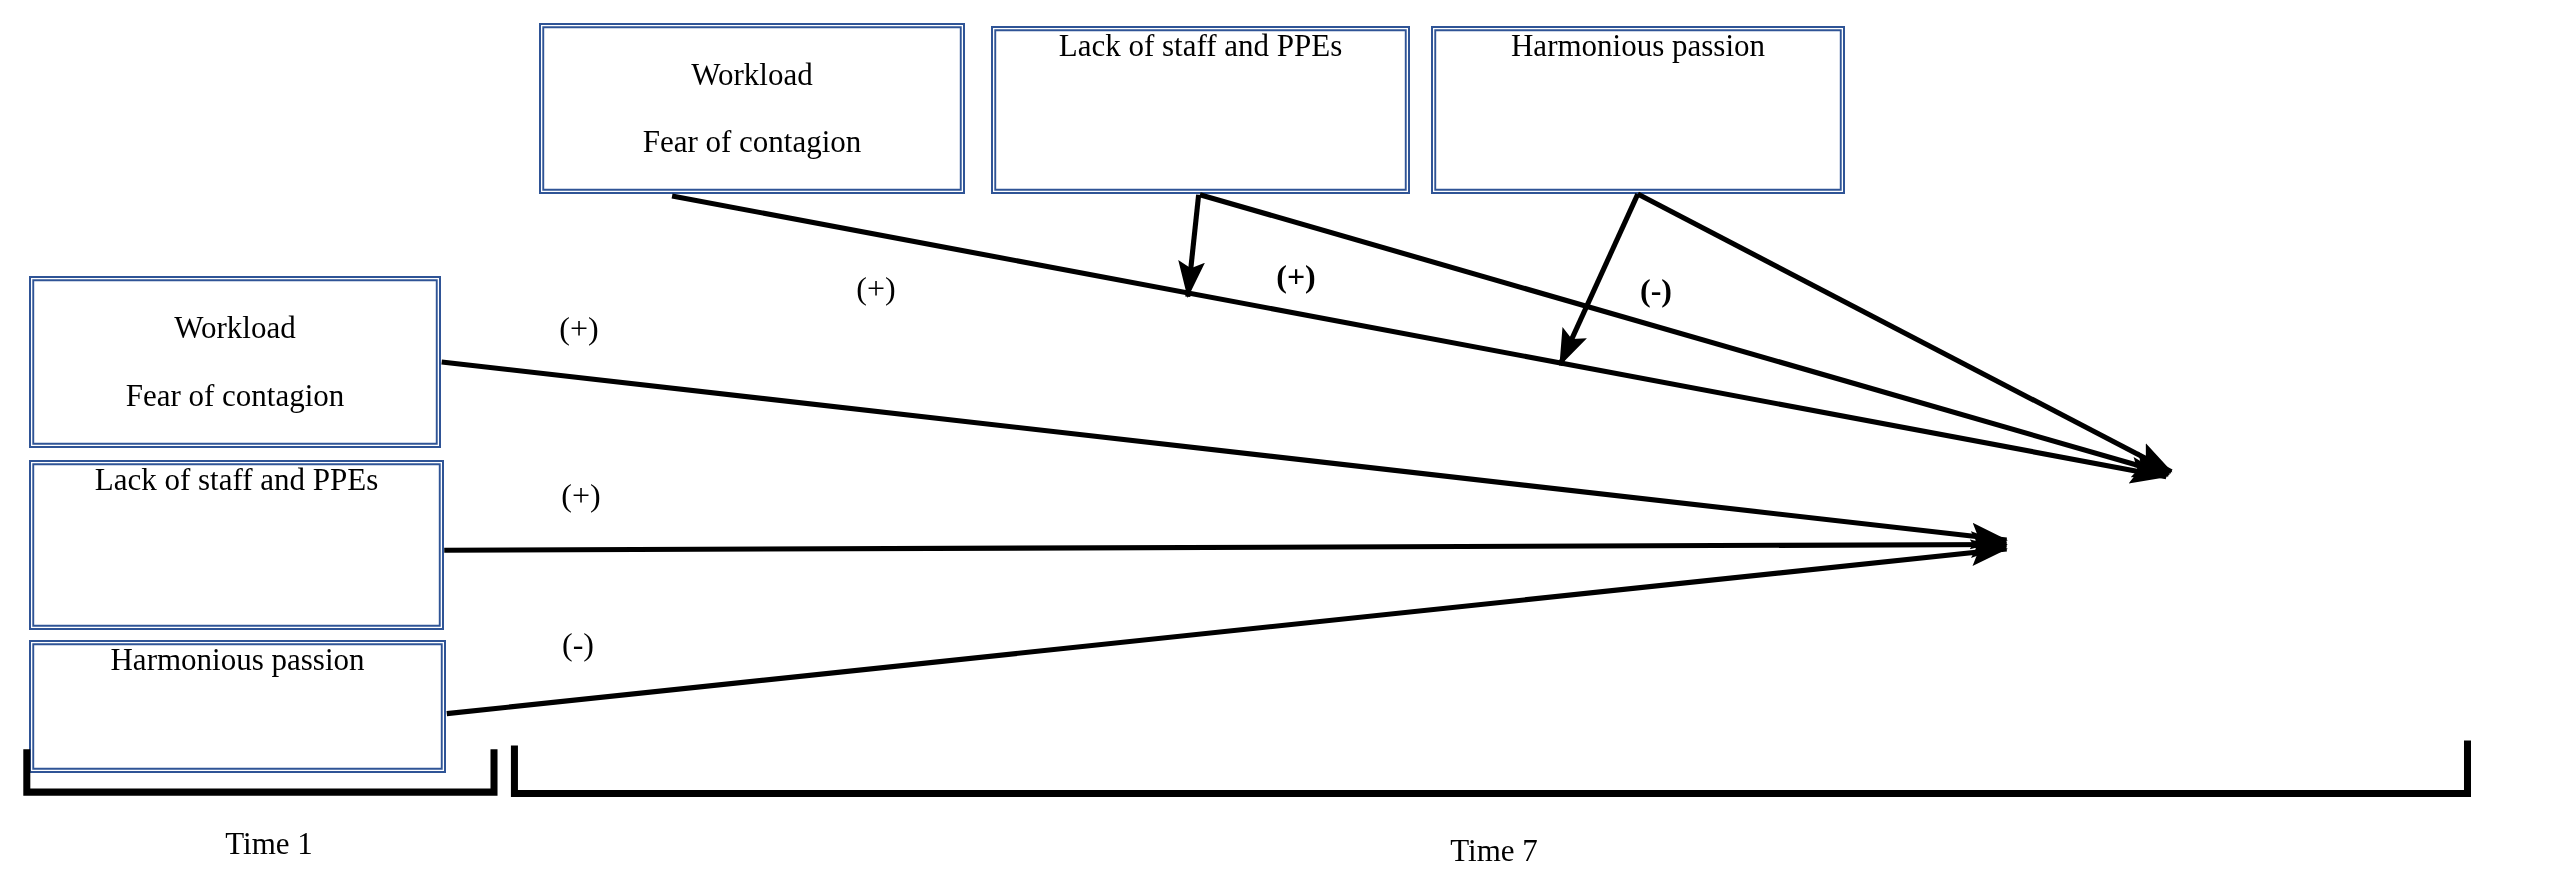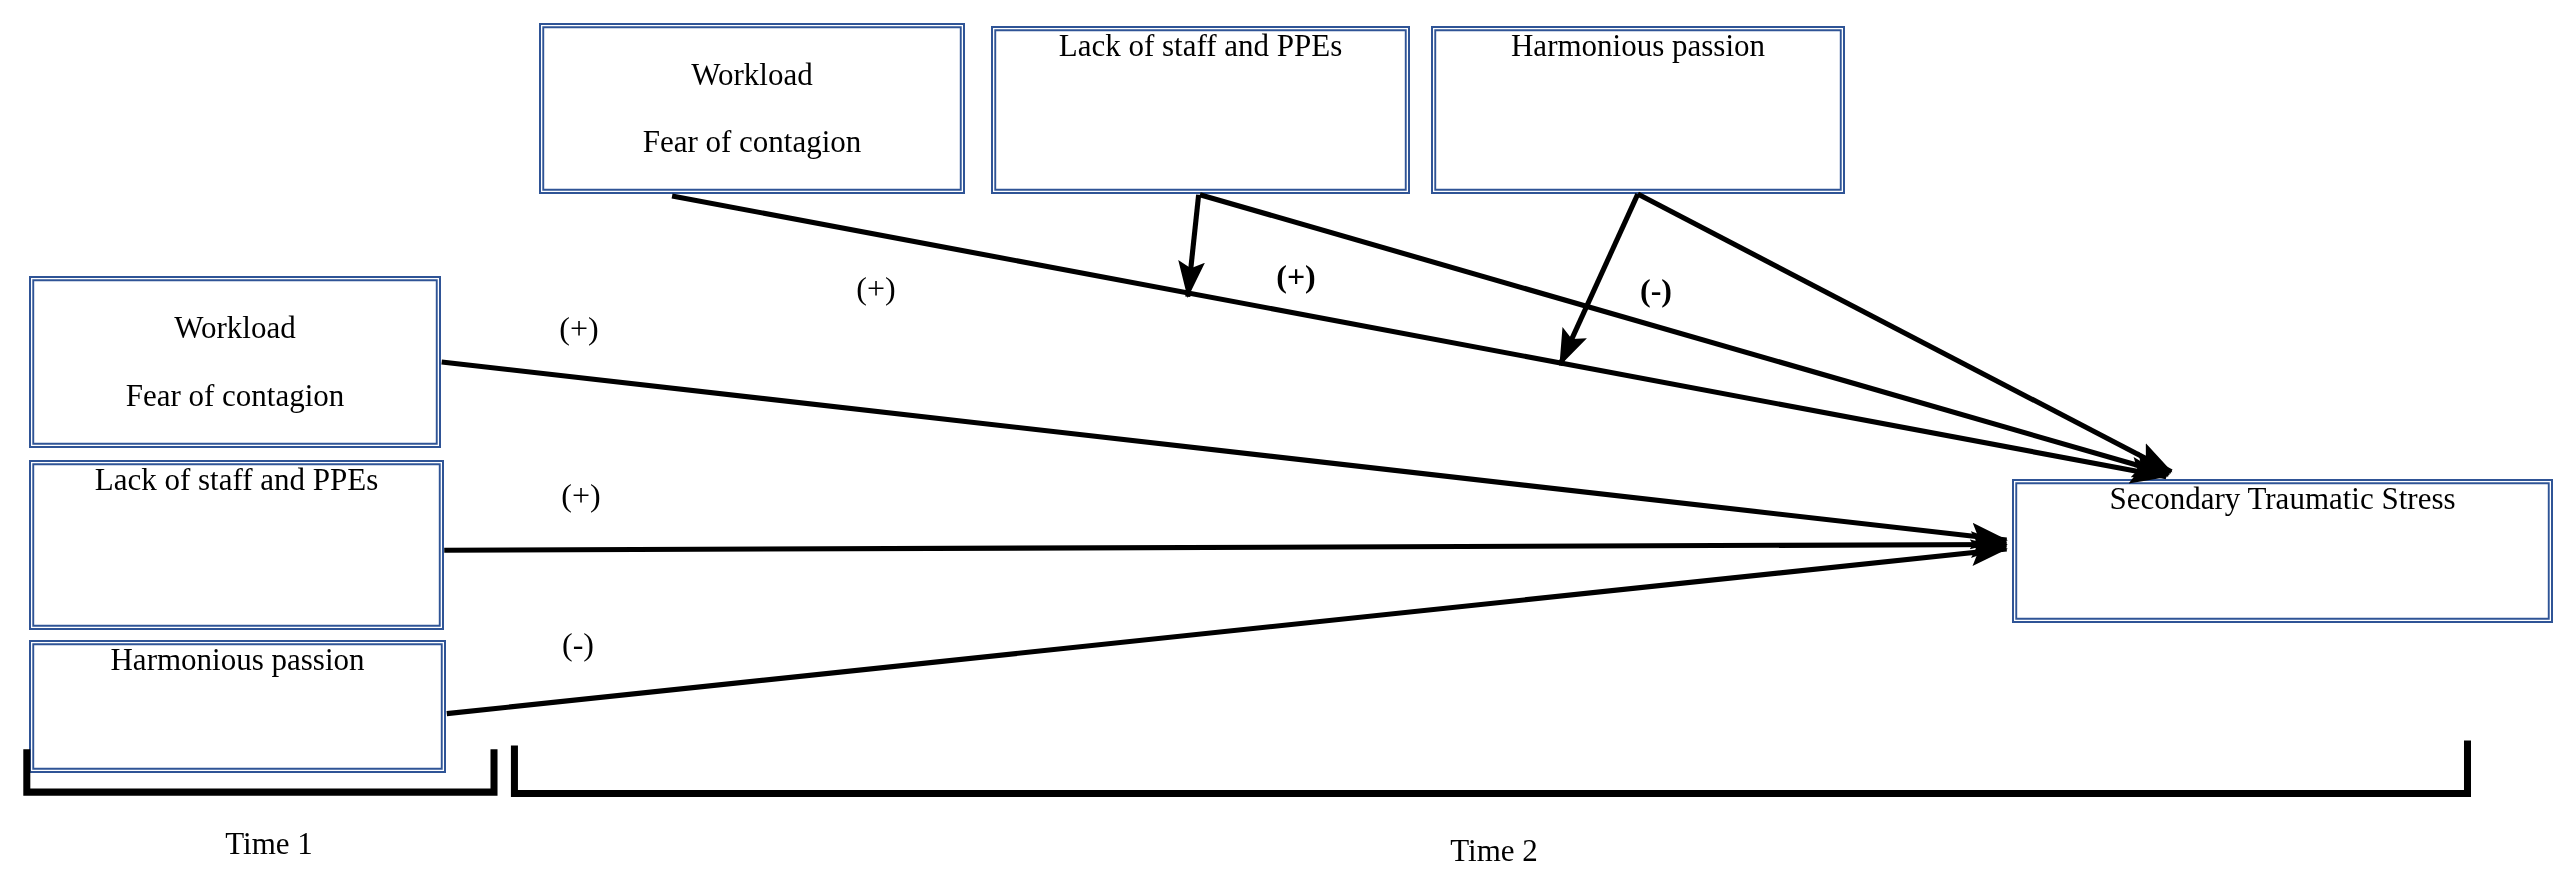--- a/index.html
+++ b/index.html
@@ -94,23 +94,20 @@
   </div>
 
   <div class="box" style="left:29px;top:460px;width:415px;height:170px;">
     <span>Lack of staff and PPEs</span>
   </div>
 
   <div class="box" style="left:29px;top:640px;width:417px;height:133px;">
     <span>Harmonious passion</span>
   </div>
 
-  <div class="box" style="left:2012px;top:479px;width:541px;height:144px;">
-    <span>Secondary Traumatic Stress</span>
-  </div>
 
   <svg class="connector-layer" viewBox="0 0 4036 1388">
     <defs>
       <marker id="arrowhead" markerUnits="userSpaceOnUse" markerWidth="70" markerHeight="50" refX="56" refY="22" orient="auto">
         <path d="M0,1 L58,22 L0,43 L11,22 Z" fill="#000000"></path>
       </marker>
     </defs>
 
     <path class="connector" d="M 692 567 L 3144 846" marker-end="url(#arrowhead)"></path>
     <path class="connector" d="M 696 862 L 3144 853" marker-end="url(#arrowhead)"></path>
@@ -128,16 +125,16 @@
   </svg>
 
   <div class="sign" style="left:876px;top:288px;">(+)</div>
   <div class="sign bold" style="left:1296px;top:276px;">(+)</div>
   <div class="sign bold" style="left:1656px;top:290px;">(-)</div>
   <div class="sign" style="left:579px;top:328px;">(+)</div>
   <div class="sign" style="left:581px;top:495px;">(+)</div>
   <div class="sign" style="left:578px;top:644px;">(-)</div>
 
   <div class="time-label" style="left:237px;top:844px;margin-left:32px;">Time 1</div>
-  <div class="time-label" style="left:1494px;top:851px;">Time 2</div>
+  <div class="time-label" style="left:1494px;top:851px;">Time 7</div>
 
 </div>
 
 
 </body></html>

